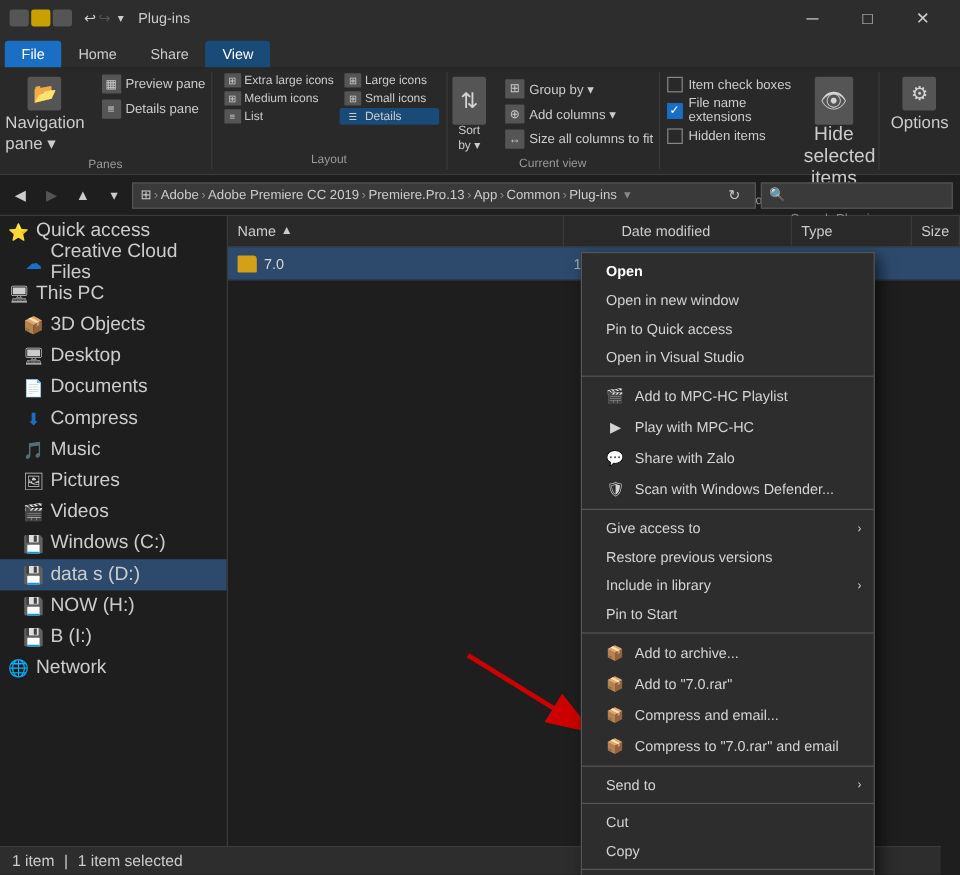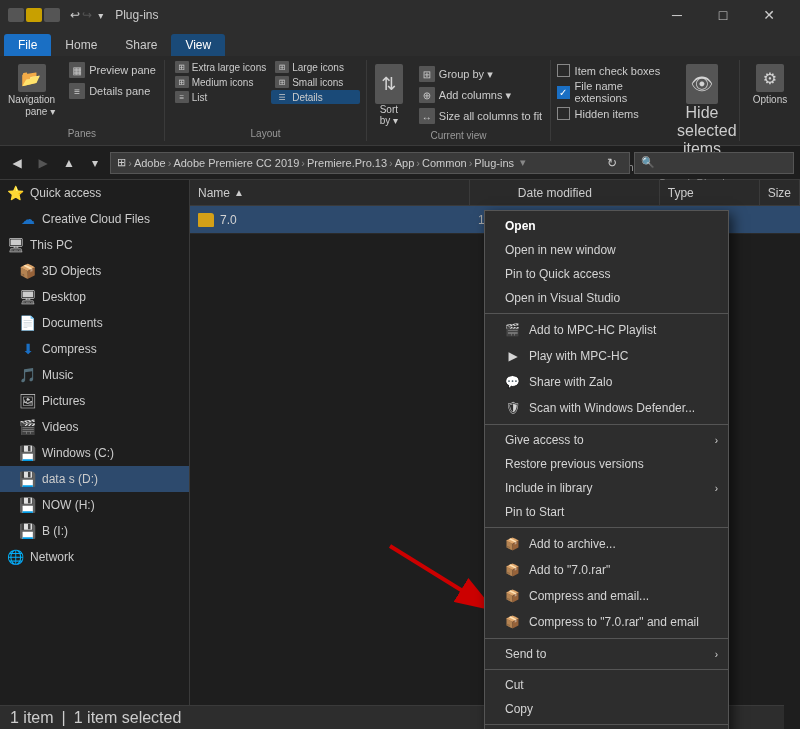--- a/index.html
+++ b/index.html
@@ -135,23 +135,23 @@
       width: 28px;
       height: 28px;
       background: #555;
       border-radius: 2px;
       display: flex;
       align-items: center;
       justify-content: center;
       font-size: 16px;
     }
     .ribbon-btn .btn-label {
-      font-size: 10px;
-      color: #ccc;
-      text-align: right;
+      font-size: 14px;
+      color: #ccc;
+      text-align: left;
       line-height: 1.2;
     }
     .ribbon-small-group {
       display: flex;
       flex-direction: column;
       gap: 1px;
     }
     .ribbon-small-btn {
       display: flex;
       align-items: center;
@@ -313,21 +313,21 @@
     .sidebar-item.active { background: #2d4a6d; }
     .sidebar-icon {
       width: 16px;
       height: 16px;
       flex-shrink: 0;
       display: flex;
       align-items: center;
       justify-content: center;
       font-size: 14px;
     }
-    .sidebar-label { font-size: 12px; }
+    .sidebar-label { font-size: 16px; }
 
     
     .file-area {
       flex: 1;
       background: #1e1e1e;
       overflow: hidden;
     }
     .column-headers {
       display: flex;
       height: 26px;
@@ -421,21 +421,21 @@
     }
 
     
     .status-bar {
       height: 24px;
       background: #2d2d2d;
       border-top: 1px solid #3a3a3a;
       display: flex;
       align-items: center;
       padding: 0 10px;
-      font-size: 16px;
+      font-size: 13px;
       color: #ccc;
       position: absolute;
       bottom: 0;
       left: 0;
       right: 16px;
     }
 
     
     .red-arrow {
       position: absolute;

